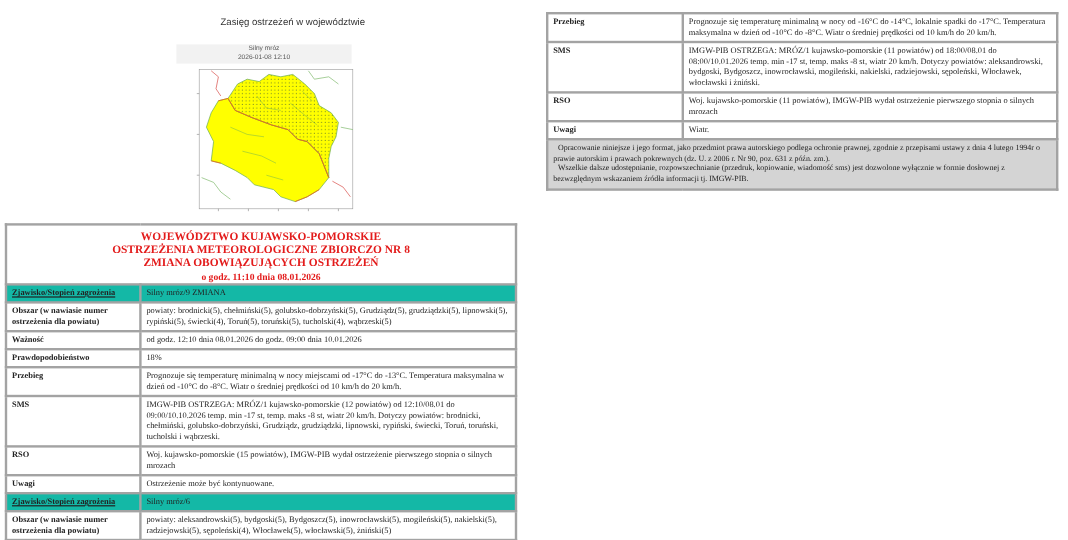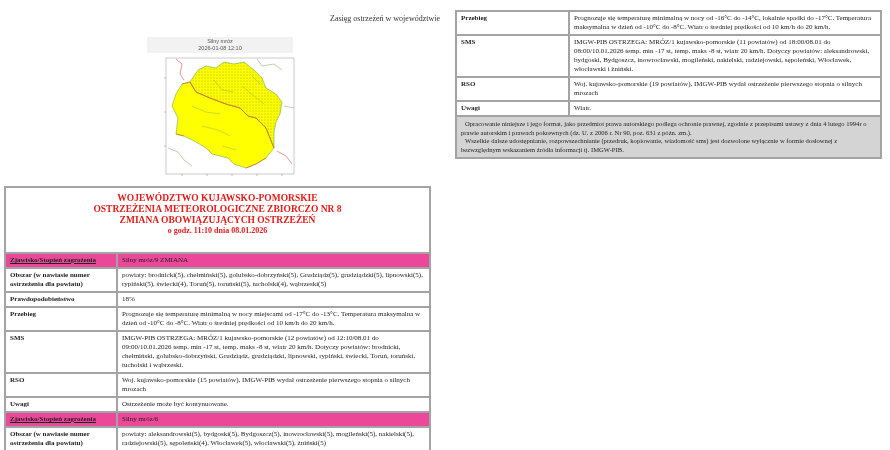--- a/index.html
+++ b/index.html
@@ -1,36 +1,36 @@
 <!DOCTYPE html>
 <html><head>
   <meta charset="utf-8">
   <style>
     * { box-sizing: border-box; margin: 0; padding: 0; }
     html, body { width: 890px; height: 450px; overflow: hidden; background: #ffffff; }
     body { position: relative; font-family: "Liberation Serif", serif; color: #222; }
 
     .map-section { position: absolute; left: 0; top: 0; width: 445px; height: 185px; }
-    .map-title { position: absolute; left: 0; width: 440px; top: 14px; text-align: right;
-      font-family: Liberation Serif, serif; font-size: 8px; color: #333; padding-left: 48px; }
+    .map-title { position: absolute; left: 0; width: 440px; top: 14px; text-align: center;
+      font-family: Liberation Sans, sans-serif; font-size: 8px; color: #333; padding-left: 48px; }
     .map-subhead { position: absolute; left: 147px; top: 37px; width: 146px; height: 16px;
       background: #f2f2f2; text-align: center; font-family: "Liberation Sans", sans-serif;
       font-size: 5.5px; line-height: 7px; color: #555; padding-top: 1px; }
     .map-frame { position: absolute; left: 162px; top: 56px; width: 135px; height: 122px; }
     .map-frame svg { width: 100%; height: 100%; }
 
     table.warn { position: absolute; border-collapse: collapse; font-size: 7px; line-height: 9px; }
     table.warn td { border: 2px solid #a3a3a3; padding: 2px 4px; vertical-align: top; }
     table.warn td.lbl { font-weight: bold; width: 112px; }
 
     #left-table { left: 4px; top: 186px; width: 427px; }
-    .hdr-cell { text-align: center; color: #e31b1b; font-weight: bold; padding: 5px 2px 16px !important; }
+    .hdr-cell { text-align: center; color: #e31b1b; font-weight: bold; padding: 5px 2px 0 !important; }
     .hdr-cell .l1, .hdr-cell .l2, .hdr-cell .l3 { font-size: 9.5px; line-height: 11px; }
     .hdr-cell .l4 { font-size: 8px; line-height: 10px; }
-    tr.yellow td { background: #ec4899; }
+    tr.yellow td { background: #14b8a6; }
     tr.yellow td.lbl { text-decoration: underline; }
 
     #right-table { left: 455px; top: 10px; width: 427px; }
     #right-table td.lbl { width: 113px; }
     .note-cell { background: #d4d4d4; font-size: 6.6px; line-height: 8.6px; padding: 3px 4px !important; }
     .note-cell p { text-indent: 4px; }
   </style>
 </head>
 <body>
 
@@ -91,30 +91,34 @@
   </tr>
   <tr class="yellow">
     <td class="lbl">Zjawisko/Stopień zagrożenia</td>
     <td>Silny mróz/9 ZMIANA</td>
   </tr>
   <tr>
     <td class="lbl">Obszar (w nawiasie numer ostrzeżenia dla powiatu)</td>
     <td>powiaty: brodnicki(5), chełmiński(5), golubsko-dobrzyński(5), Grudziądz(5), grudziądzki(5), lipnowski(5), rypiński(5), świecki(4),  Toruń(5), toruński(5), tucholski(4), wąbrzeski(5)</td>
   </tr>
   <tr>
+    <td class="lbl">Ważność</td>
+    <td>od godz. 12:10 dnia 08.01.2026 do godz. 09:00 dnia 10.01.2026</td>
+  </tr>
+  <tr>
     <td class="lbl">Prawdopodobieństwo</td>
     <td>18%</td>
   </tr>
   <tr>
     <td class="lbl">Przebieg</td>
     <td>Prognozuje się temperaturę minimalną w nocy miejscami od -17°C do -13°C. Temperatura maksymalna w dzień od -10°C do -8°C. Wiatr o średniej  prędkości  od 10 km/h do 20 km/h.</td>
   </tr>
   <tr>
     <td class="lbl">SMS</td>
-    <td>IMGW-PIB OSTRZEGA: MRÓZ/1 kujawsko-pomorskie (12 powiatów) od 12:10/08.01 do 09:00/10.01.2026 temp. min -17 st, temp. maks -8 st, wiatr 20 km/h. Dotyczy powiatów: brodnicki, chełmiński,  golubsko-dobrzyński, Grudziądz, grudziądzki, lipnowski, rypiński, świecki,  Toruń, toruński, tucholski i wąbrzeski.</td>
+    <td>IMGW-PIB OSTRZEGA: MRÓZ/1 kujawsko-pomorskie (12 powiatów) od 12:10/08.01 do 09:00/10.10.2026 temp. min -17 st, temp. maks -8 st, wiatr 20 km/h. Dotyczy powiatów: brodnicki, chełmiński,  golubsko-dobrzyński, Grudziądz, grudziądzki, lipnowski, rypiński, świecki,  Toruń, toruński, tucholski i wąbrzeski.</td>
   </tr>
   <tr>
     <td class="lbl">RSO</td>
     <td>Woj. kujawsko-pomorskie (15 powiatów), IMGW-PIB wydał ostrzeżenie pierwszego stopnia o silnych mrozach</td>
   </tr>
   <tr>
     <td class="lbl">Uwagi</td>
     <td>Ostrzeżenie może być  kontynuowane.</td>
   </tr>
   <tr class="yellow">
@@ -133,21 +137,21 @@
       <tr>
     <td class="lbl">Przebieg</td>
     <td>Prognozuje się temperaturę minimalną w nocy od -16°C do -14°C, lokalnie spadki do -17°C. Temperatura maksymalna w dzień od -10°C do -8°C. Wiatr o średniej  prędkości  od 10 km/h do  20 km/h.</td>
   </tr>
   <tr>
     <td class="lbl">SMS</td>
     <td>IMGW-PIB OSTRZEGA: MRÓZ/1 kujawsko-pomorskie (11 powiatów) od 18:00/08.01 do 08:00/10.01.2026 temp. min -17 st, temp. maks -8 st, wiatr 20 km/h. Dotyczy powiatów: aleksandrowski, bydgoski, Bydgoszcz, inowrocławski, mogileński, nakielski, radziejowski, sępoleński, Włocławek, włocławski i żniński.</td>
   </tr>
   <tr>
     <td class="lbl">RSO</td>
-    <td>Woj. kujawsko-pomorskie (19 powiatów), IMGW-PIB wydał ostrzeżenie pierwszego stopnia o silnych mrozach</td>
+    <td>Woj. kujawsko-pomorskie (11 powiatów), IMGW-PIB wydał ostrzeżenie pierwszego stopnia o silnych mrozach</td>
   </tr>
   <tr>
     <td class="lbl">Uwagi</td>
     <td>Wiatr.</td>
   </tr>
   <tr>
     <td colspan="2" class="note-cell">
       <p>Opracowanie niniejsze i jego format, jako przedmiot prawa autorskiego podlega ochronie prawnej, zgodnie z przepisami ustawy z dnia 4 lutego 1994r o prawie autorskim i prawach pokrewnych (dz. U. z 2006 r. Nr 90, poz. 631 z późn.  zm.).</p>
       <p>Wszelkie dalsze udostępnianie, rozpowszechnianie (przedruk, kopiowanie, wiadomość   sms) jest dozwolone wyłącznie w formie dosłownej z bezwzględnym wskazaniem źródła  informacji tj. IMGW-PIB.</p>
     </td>

